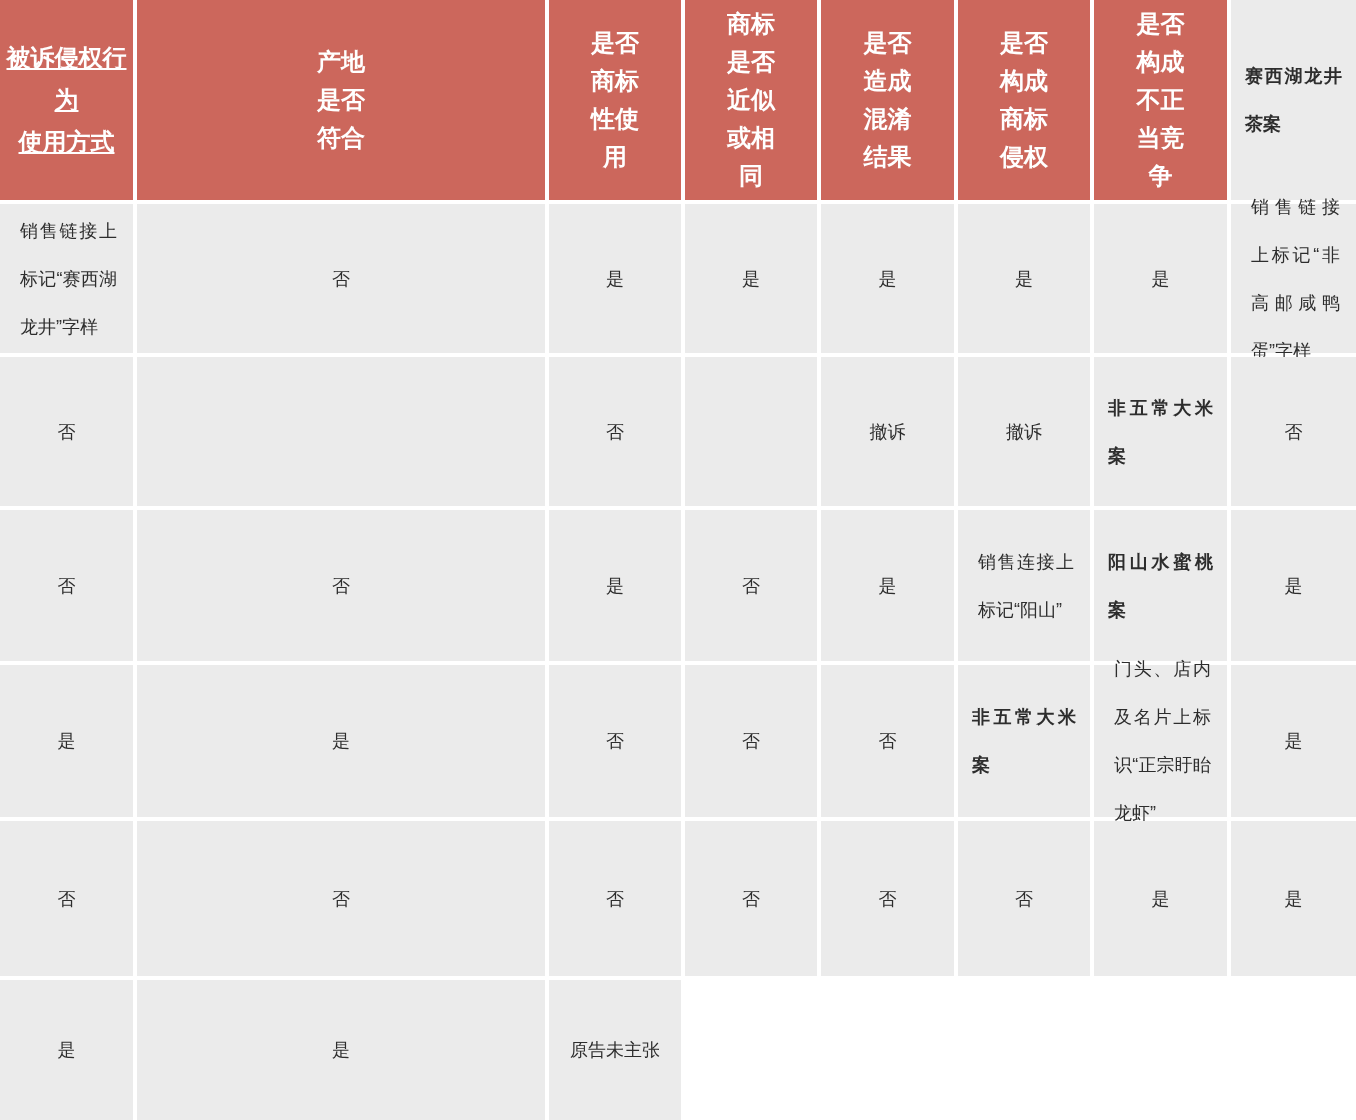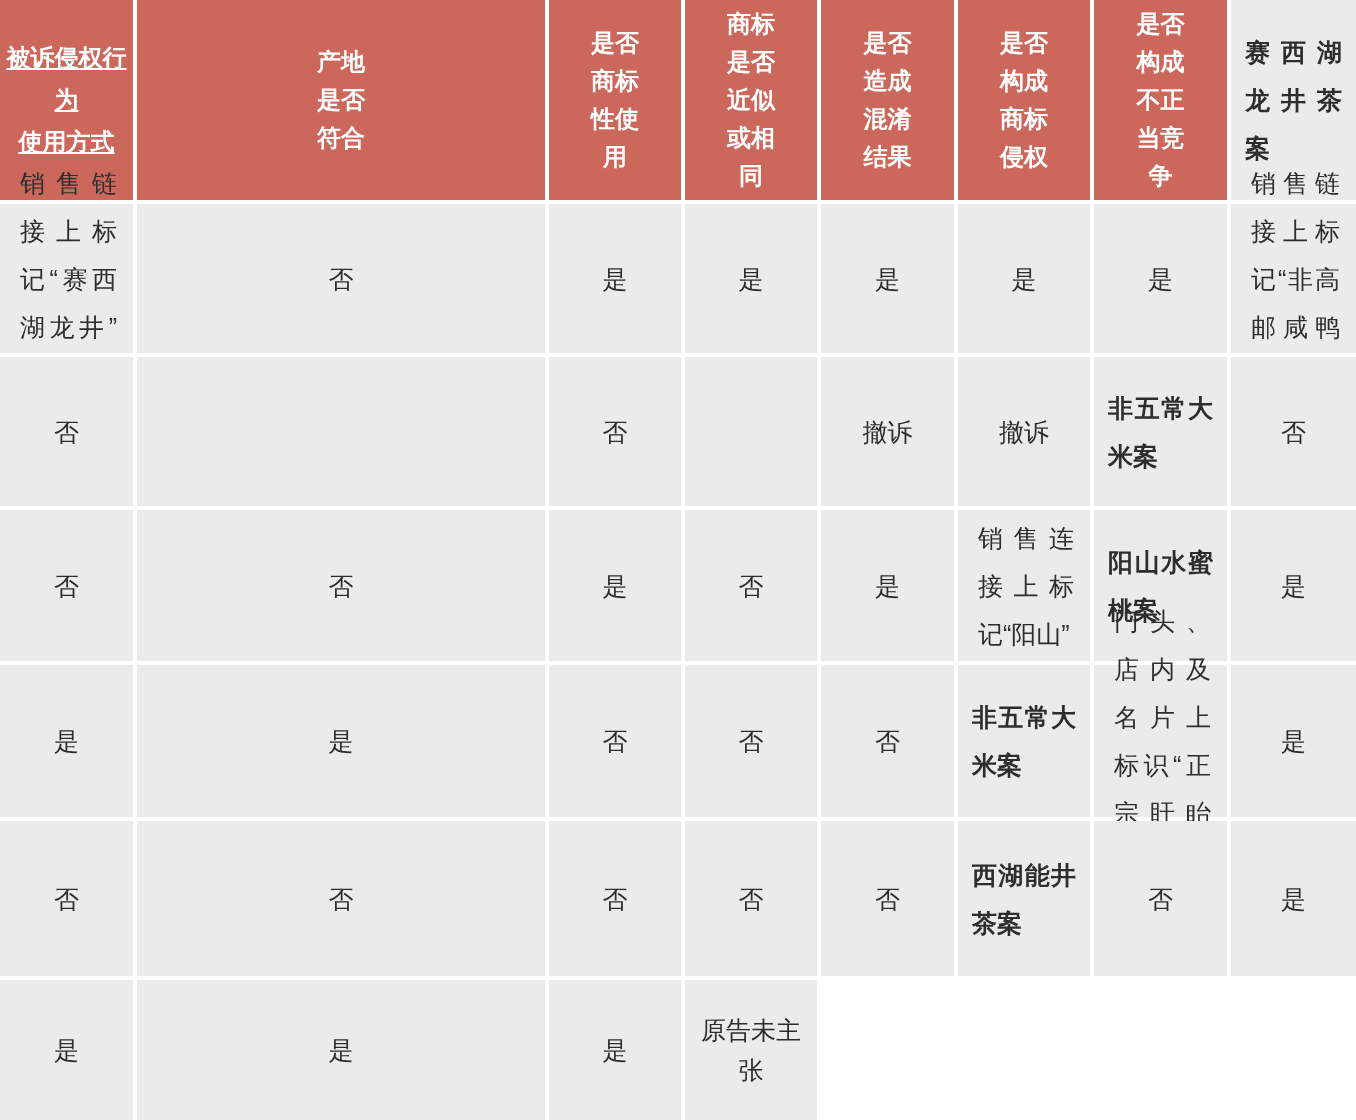--- a/index.html
+++ b/index.html
@@ -32,21 +32,21 @@
   .th .cell-text {
     width: 100%;
     text-align: center;
     white-space: pre-line;
   }
   .th.th-conduct { line-height: 42px; text-decoration: underline; }
 
   .td {
     background: #EBEBEB;
     color: #2d2d2d;
-    font-size: 25px;
+    font-size: 18px;
   }
   .cell-text { width: 100%; }
 
   .td.case {
     padding: 0 14px;
     font-weight: 600;
     line-height: 48px;
   }
   .td.case .cell-text { text-align: justify; }
 
@@ -221,23 +221,20 @@
   <div class="cell td val">
     <span class="cell-text">否</span>
   </div>
   <div class="cell td val">
     <span class="cell-text">否</span>
   </div>
   <div class="cell td val">
     <span class="cell-text">否</span>
   </div>
 
-  <div class="cell td case">
-    <span class="cell-text">西湖能井茶案</span>
-  </div>
   <div class="cell td val">
     <span class="cell-text">否</span>
   </div>
   <div class="cell td val">
     <span class="cell-text">是</span>
   </div>
   <div class="cell td val">
     <span class="cell-text">是</span>
   </div>
   <div class="cell td val">

